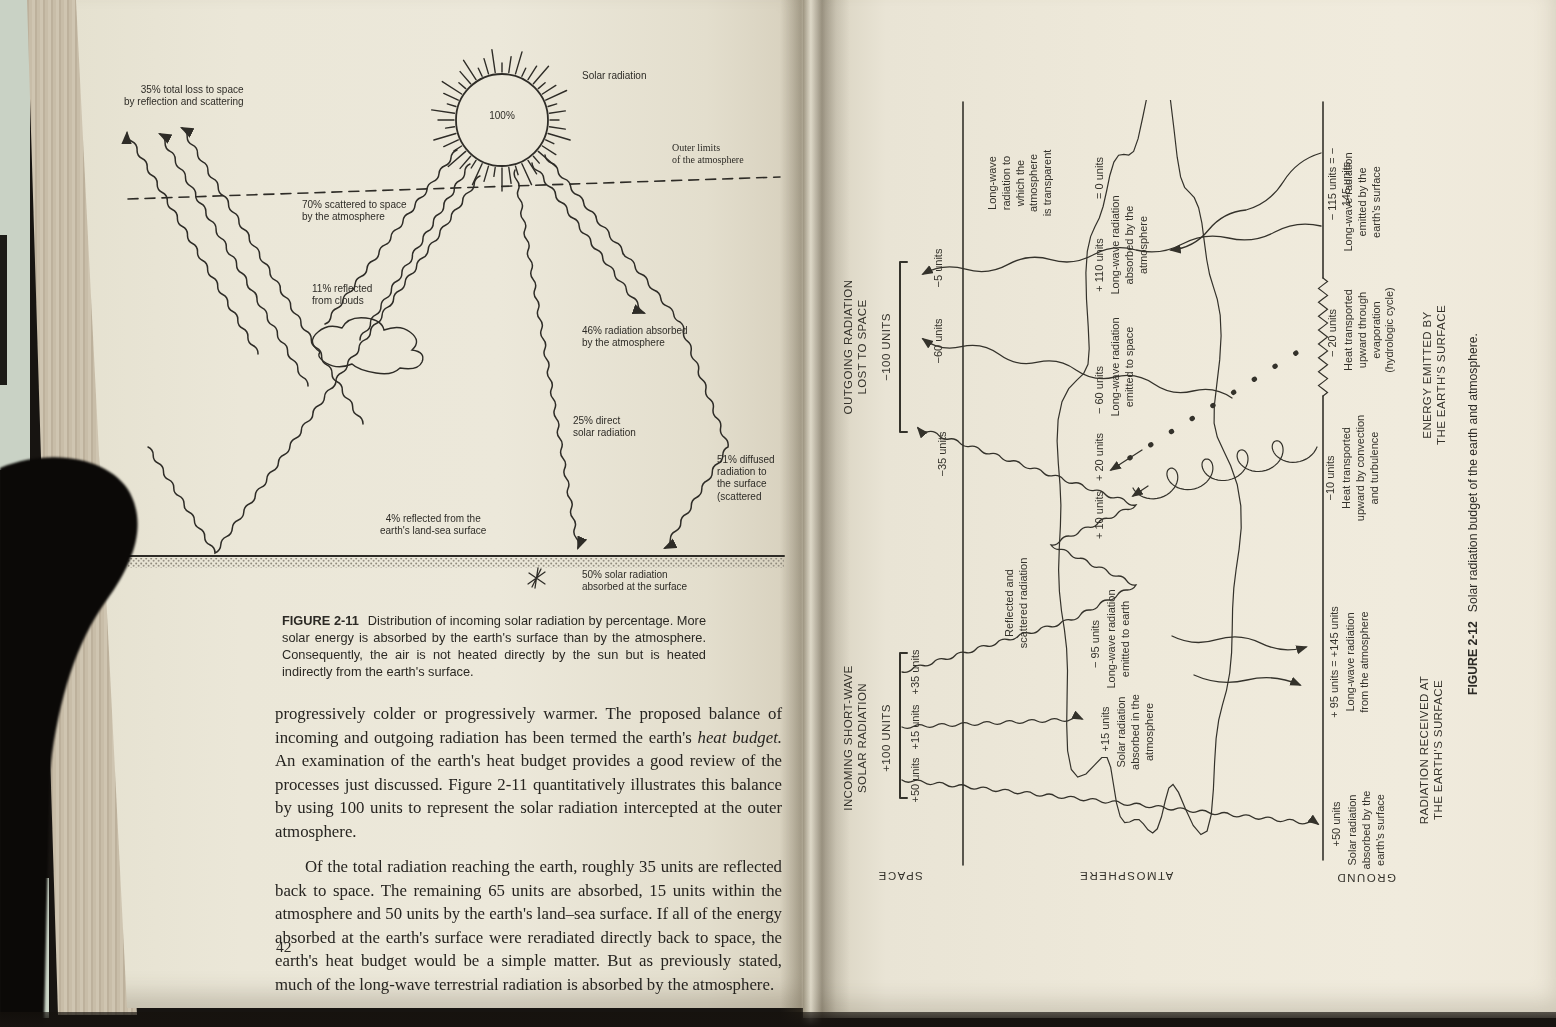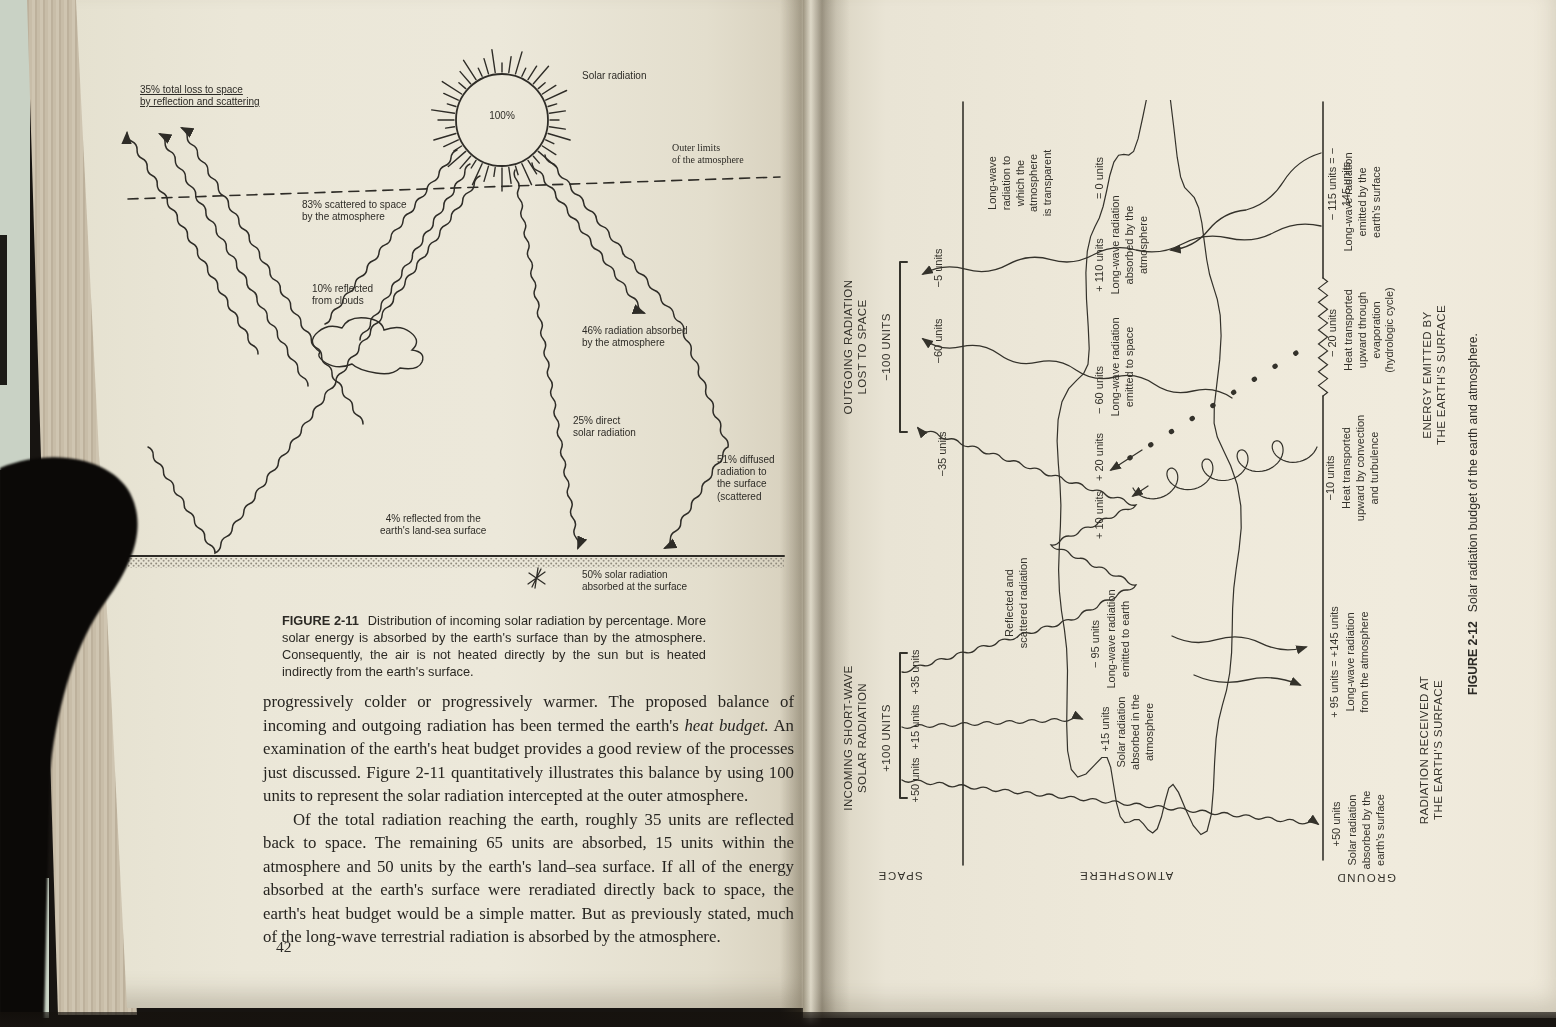--- a/index.html
+++ b/index.html
@@ -29,21 +29,21 @@
 
   
   .fig211{position:absolute;left:120px;top:22px;width:672px;height:588px;}
   .fig211 svg{position:absolute;left:0;top:0;}
   .ann211 .ann{position:absolute;font-size:10px;line-height:1.22;color:#2e2c27;white-space:pre-line;}
   .caption211{position:absolute;left:282px;top:613px;width:424px;font-size:12.8px;line-height:1.32;
      color:#2b2924;text-align:justify;}
   .cap-tag{font-weight:bold;padding-right:9px;}
   .bodytext{position:absolute;left:263px;top:690px;width:531px;font-family:"Liberation Serif",serif;
      font-size:16.8px;line-height:1.4;color:#262420;text-align:justify;}
-  .bodytext p{margin:0;}
+  .bodytext p{margin:12px;}
   .bodytext p + p{text-indent:30px;}
   .pagenum{position:absolute;left:276px;top:938px;font-family:"Liberation Serif",serif;
      font-size:15.5px;color:#2b2925;}
 
   
   .fig212{position:absolute;left:836px;top:890px;width:790px;height:700px;
      transform:rotate(-90deg);transform-origin:0 0;}
   .fig212 svg{position:absolute;left:0;top:0;}
   .ann212 .ann{position:absolute;font-size:11px;line-height:1.25;color:#34322b;white-space:pre-line;}
   .ann212 .ann.hdr{font-size:11.5px;letter-spacing:.4px;}
@@ -88,29 +88,29 @@
           <path d="M337,128 Q331.5,130.0 331.0,135.9 Q330.5,141.8 325.0,143.8 Q319.5,145.8 319.0,151.7 Q318.5,157.6 313.0,159.6 Q307.5,161.7 307.0,167.5 Q306.5,173.4 301.0,175.5 Q295.5,177.5 295.0,183.4 Q294.5,189.3 289.0,191.3 Q283.5,193.3 283.0,199.2 Q282.5,205.1 277.0,207.1 Q271.5,209.1 271.0,215.0 Q270.5,220.9 265.0,222.9 Q259.5,224.9 259.0,230.8 Q258.5,236.7 253.0,238.7 Q247.5,240.7 247.0,246.6 Q246.5,252.5 241.0,254.5 Q235.5,256.6 235.0,262.5 Q234.5,268.3 229.0,270.4 Q223.5,272.4 223.0,278.3 Q222.5,284.2 217.0,286.2 Q211.5,288.2 211.0,294.1 Q210.5,300.0 205.0,302.0"></path>
           <path d="M350,142 Q344.7,144.5 344.8,150.4 Q344.9,156.3 339.5,158.8 Q334.2,161.3 334.3,167.1 Q334.4,173.0 329.0,175.5 Q323.7,178.0 323.8,183.9 Q323.9,189.8 318.6,192.3 Q313.2,194.8 313.3,200.7 Q313.4,206.6 308.1,209.0 Q302.8,211.5 302.9,217.4 Q303.0,223.3 297.6,225.8 Q292.3,228.3 292.4,234.2 Q292.5,240.1 287.1,242.6 Q281.8,245.1 281.9,251.0 Q282.0,256.8 276.7,259.3 Q271.3,261.8 271.4,267.7 Q271.5,273.6 266.2,276.1 Q260.9,278.6 261.0,284.5 Q261.0,290.4 255.7,292.9 Q250.4,295.4 250.5,301.2 Q250.6,307.1 245.2,309.6 Q239.9,312.1 240.0,318.0"></path>
           <path d="M360,154 Q354.5,156.3 354.2,162.2 Q354.0,168.1 348.5,170.4 Q343.0,172.6 342.7,178.6 Q342.5,184.5 337.0,186.8 Q331.5,189.0 331.2,195.0 Q330.9,200.9 325.4,203.2 Q319.9,205.4 319.7,211.4 Q319.4,217.3 313.9,219.6 Q308.4,221.8 308.2,227.8 Q307.9,233.7 302.4,236.0 Q296.9,238.2 296.6,244.2 Q296.4,250.1 290.9,252.3 Q285.4,254.6 285.1,260.5 Q284.8,266.5 279.3,268.7 Q273.8,271.0 273.6,276.9 Q273.3,282.9 267.8,285.1 Q262.3,287.4 262.1,293.3 Q261.8,299.3 256.3,301.5 Q250.8,303.8 250.5,309.7 Q250.3,315.7 244.8,317.9 Q239.3,320.2 239.0,326.1 Q238.8,332.0 233.3,334.3 Q227.8,336.6 227.5,342.5 Q227.2,348.4 221.7,350.7 Q216.2,353.0 216.0,358.9 Q215.7,364.8 210.2,367.1 Q204.7,369.3 204.5,375.3 Q204.2,381.2 198.7,383.5 Q193.2,385.7 192.9,391.7 Q192.7,397.6 187.2,399.9 Q181.7,402.1 181.4,408.1 Q181.2,414.0 175.7,416.3 Q170.2,418.5 169.9,424.5 Q169.6,430.4 164.1,432.7 Q158.6,434.9 158.4,440.8 Q158.1,446.8 152.6,449.0 Q147.1,451.3 146.8,457.2 Q146.6,463.2 141.1,465.4 Q135.6,467.7 135.3,473.6 Q135.1,479.6 129.6,481.8 Q124.1,484.1 123.8,490.0 Q123.5,496.0 118.0,498.2 Q112.5,500.5 112.3,506.4 Q112.0,512.4 106.5,514.6 Q101.0,516.9 100.8,522.8 Q100.5,528.7 95.0,531.0 Q95.1,525.2 89.8,522.8 Q84.6,520.5 84.7,514.7 Q84.8,508.9 79.5,506.5 Q74.3,504.2 74.4,498.4 Q74.5,492.6 69.2,490.2 Q63.9,487.9 64.1,482.1 Q64.2,476.3 58.9,473.9 Q53.6,471.6 53.8,465.8 Q53.9,460.0 48.6,457.6 Q43.3,455.2 43.5,449.5 Q43.6,443.7 38.3,441.3 Q33.0,438.9 33.2,433.2 Q33.3,427.4 28.0,425.0"></path>
           <path d="M395,148 Q392.7,153.5 396.7,157.9 Q400.6,162.4 398.3,167.9 Q396.0,173.4 400.0,177.8 Q404.0,182.3 401.6,187.8 Q399.3,193.3 403.3,197.7 Q407.3,202.2 404.9,207.7 Q402.6,213.2 406.6,217.6 Q410.6,222.1 408.3,227.6 Q405.9,233.1 409.9,237.5 Q413.9,242.0 411.6,247.5 Q409.3,253.0 413.2,257.4 Q417.2,261.9 414.9,267.4 Q412.6,272.9 416.6,277.3 Q420.5,281.8 418.2,287.3 Q415.9,292.8 419.9,297.2 Q423.9,301.7 421.5,307.2 Q419.2,312.7 423.2,317.1 Q427.2,321.6 424.8,327.1 Q422.5,332.6 426.5,337.0 Q430.5,341.4 428.2,346.9 Q425.8,352.4 429.8,356.9 Q433.8,361.3 431.5,366.8 Q429.1,372.3 433.1,376.8 Q437.1,381.2 434.8,386.7 Q432.5,392.2 436.4,396.7 Q440.4,401.1 438.1,406.6 Q435.8,412.1 439.8,416.6 Q443.7,421.0 441.4,426.5 Q439.1,432.0 443.1,436.5 Q447.1,440.9 444.7,446.4 Q442.4,451.9 446.4,456.4 Q450.4,460.8 448.1,466.3 Q445.7,471.8 449.7,476.3 Q453.7,480.7 451.4,486.2 Q449.0,491.7 453.0,496.2 Q457.0,500.6 454.7,506.1 Q452.4,511.6 456.3,516.1 Q460.3,520.5 458.0,526.0" marker-end="url(#arrA)"></path>
           <path d="M412,141 Q412.4,146.9 417.9,148.9 Q423.4,150.9 423.8,156.8 Q424.2,162.7 429.7,164.7 Q435.2,166.7 435.6,172.6 Q436.0,178.4 441.5,180.5 Q447.0,182.5 447.4,188.4 Q447.8,194.2 453.3,196.3 Q458.8,198.3 459.2,204.2 Q459.5,210.0 465.1,212.1 Q470.6,214.1 470.9,219.9 Q471.3,225.8 476.8,227.8 Q482.4,229.9 482.7,235.7 Q483.1,241.6 488.6,243.6 Q494.1,245.7 494.5,251.5 Q494.9,257.4 500.4,259.4 Q505.9,261.5 506.3,267.3 Q506.7,273.2 512.2,275.2 Q517.7,277.2 518.1,283.1 Q518.5,289.0 524.0,291.0" marker-end="url(#arrA)"></path>
           <path d="M425,133 Q425.7,139.0 431.4,141.0 Q437.1,142.9 437.9,148.9 Q438.6,154.9 444.3,156.9 Q450.0,158.8 450.7,164.8 Q451.4,170.8 457.1,172.8 Q462.8,174.7 463.6,180.7 Q464.3,186.7 470.0,188.7 Q475.7,190.6 476.4,196.6 Q477.2,202.6 482.9,204.6 Q488.6,206.5 489.3,212.5 Q490.0,218.5 495.7,220.5 Q501.4,222.4 502.1,228.4 Q502.9,234.4 508.6,236.4 Q514.3,238.3 515.0,244.3 Q515.7,250.3 521.4,252.3 Q527.1,254.3 527.9,260.2 Q528.6,266.2 534.3,268.2 Q540.0,270.2 540.7,276.1 Q541.4,282.1 547.1,284.1 Q552.8,286.1 553.6,292.0 Q554.3,298.0 560.0,300.0 Q564.8,303.7 563.7,309.6 Q562.6,315.6 567.4,319.2 Q572.2,322.9 571.1,328.8 Q569.9,334.8 574.8,338.5 Q579.6,342.1 578.5,348.1 Q577.3,354.0 582.2,357.7 Q587.0,361.4 585.8,367.3 Q584.7,373.3 589.5,376.9 Q594.4,380.6 593.2,386.5 Q592.1,392.5 596.9,396.2 Q601.8,399.8 600.6,405.8 Q599.5,411.7 604.3,415.4 Q609.1,419.0 608.0,425.0 Q602.7,427.5 602.8,433.4 Q602.8,439.3 597.5,441.8 Q592.2,444.3 592.3,450.3 Q592.3,456.2 587.0,458.7 Q581.7,461.2 581.8,467.1 Q581.8,473.0 576.5,475.5 Q571.2,478.0 571.3,483.9 Q571.3,489.8 566.0,492.3 Q560.7,494.8 560.8,500.8 Q560.8,506.7 555.5,509.2 Q550.2,511.7 550.3,517.6 Q550.3,523.5 545.0,526.0" marker-end="url(#arrA)"></path>
           <path d="M418,546 L415,566 M409,551 L425,562 M425,550 L408,562 M421,547 L412,565" stroke-width="1.3"></path>
         </g>
     </svg>
     <div class="ann211" id="fig211-ann">
-        <div class="ann" style="left: 20px; top: 62px; text-align: left; text-decoration: underline;">35% total loss to space
+        <div class="ann" style="left: 4px; top: 62px; text-align: right;">35% total loss to space
 by reflection and scattering</div>
         <div class="ann" style="left: 462px; top: 48px; text-align: left;">Solar radiation</div>
         <div class="ann" style="left: 382px; top: 88px; text-align: left; transform: translateX(-50%);">100%</div>
         <div class="ann" style="left: 552px; top: 120px; text-align: left; font-family: Liberation Serif, serif;">Outer limits
 of the atmosphere</div>
-        <div class="ann" style="left: 182px; top: 177px; text-align: left;">83% scattered to space
+        <div class="ann" style="left: 182px; top: 177px; text-align: left;">70% scattered to space
 by the atmosphere</div>
-        <div class="ann" style="left: 192px; top: 261px; text-align: left;">10% reflected
+        <div class="ann" style="left: 192px; top: 261px; text-align: left;">11% reflected
 from clouds</div>
         <div class="ann" style="left: 462px; top: 303px; text-align: left;">46% radiation absorbed
 by the atmosphere</div>
         <div class="ann" style="left: 453px; top: 393px; text-align: left;">25% direct
 solar radiation</div>
         <div class="ann" style="left: 597px; top: 432px; text-align: left;">51% diffused
 radiation to
 the surface
 (scattered</div>
         <div class="ann" style="left: 260px; top: 491px; text-align: center;">4% reflected from the

